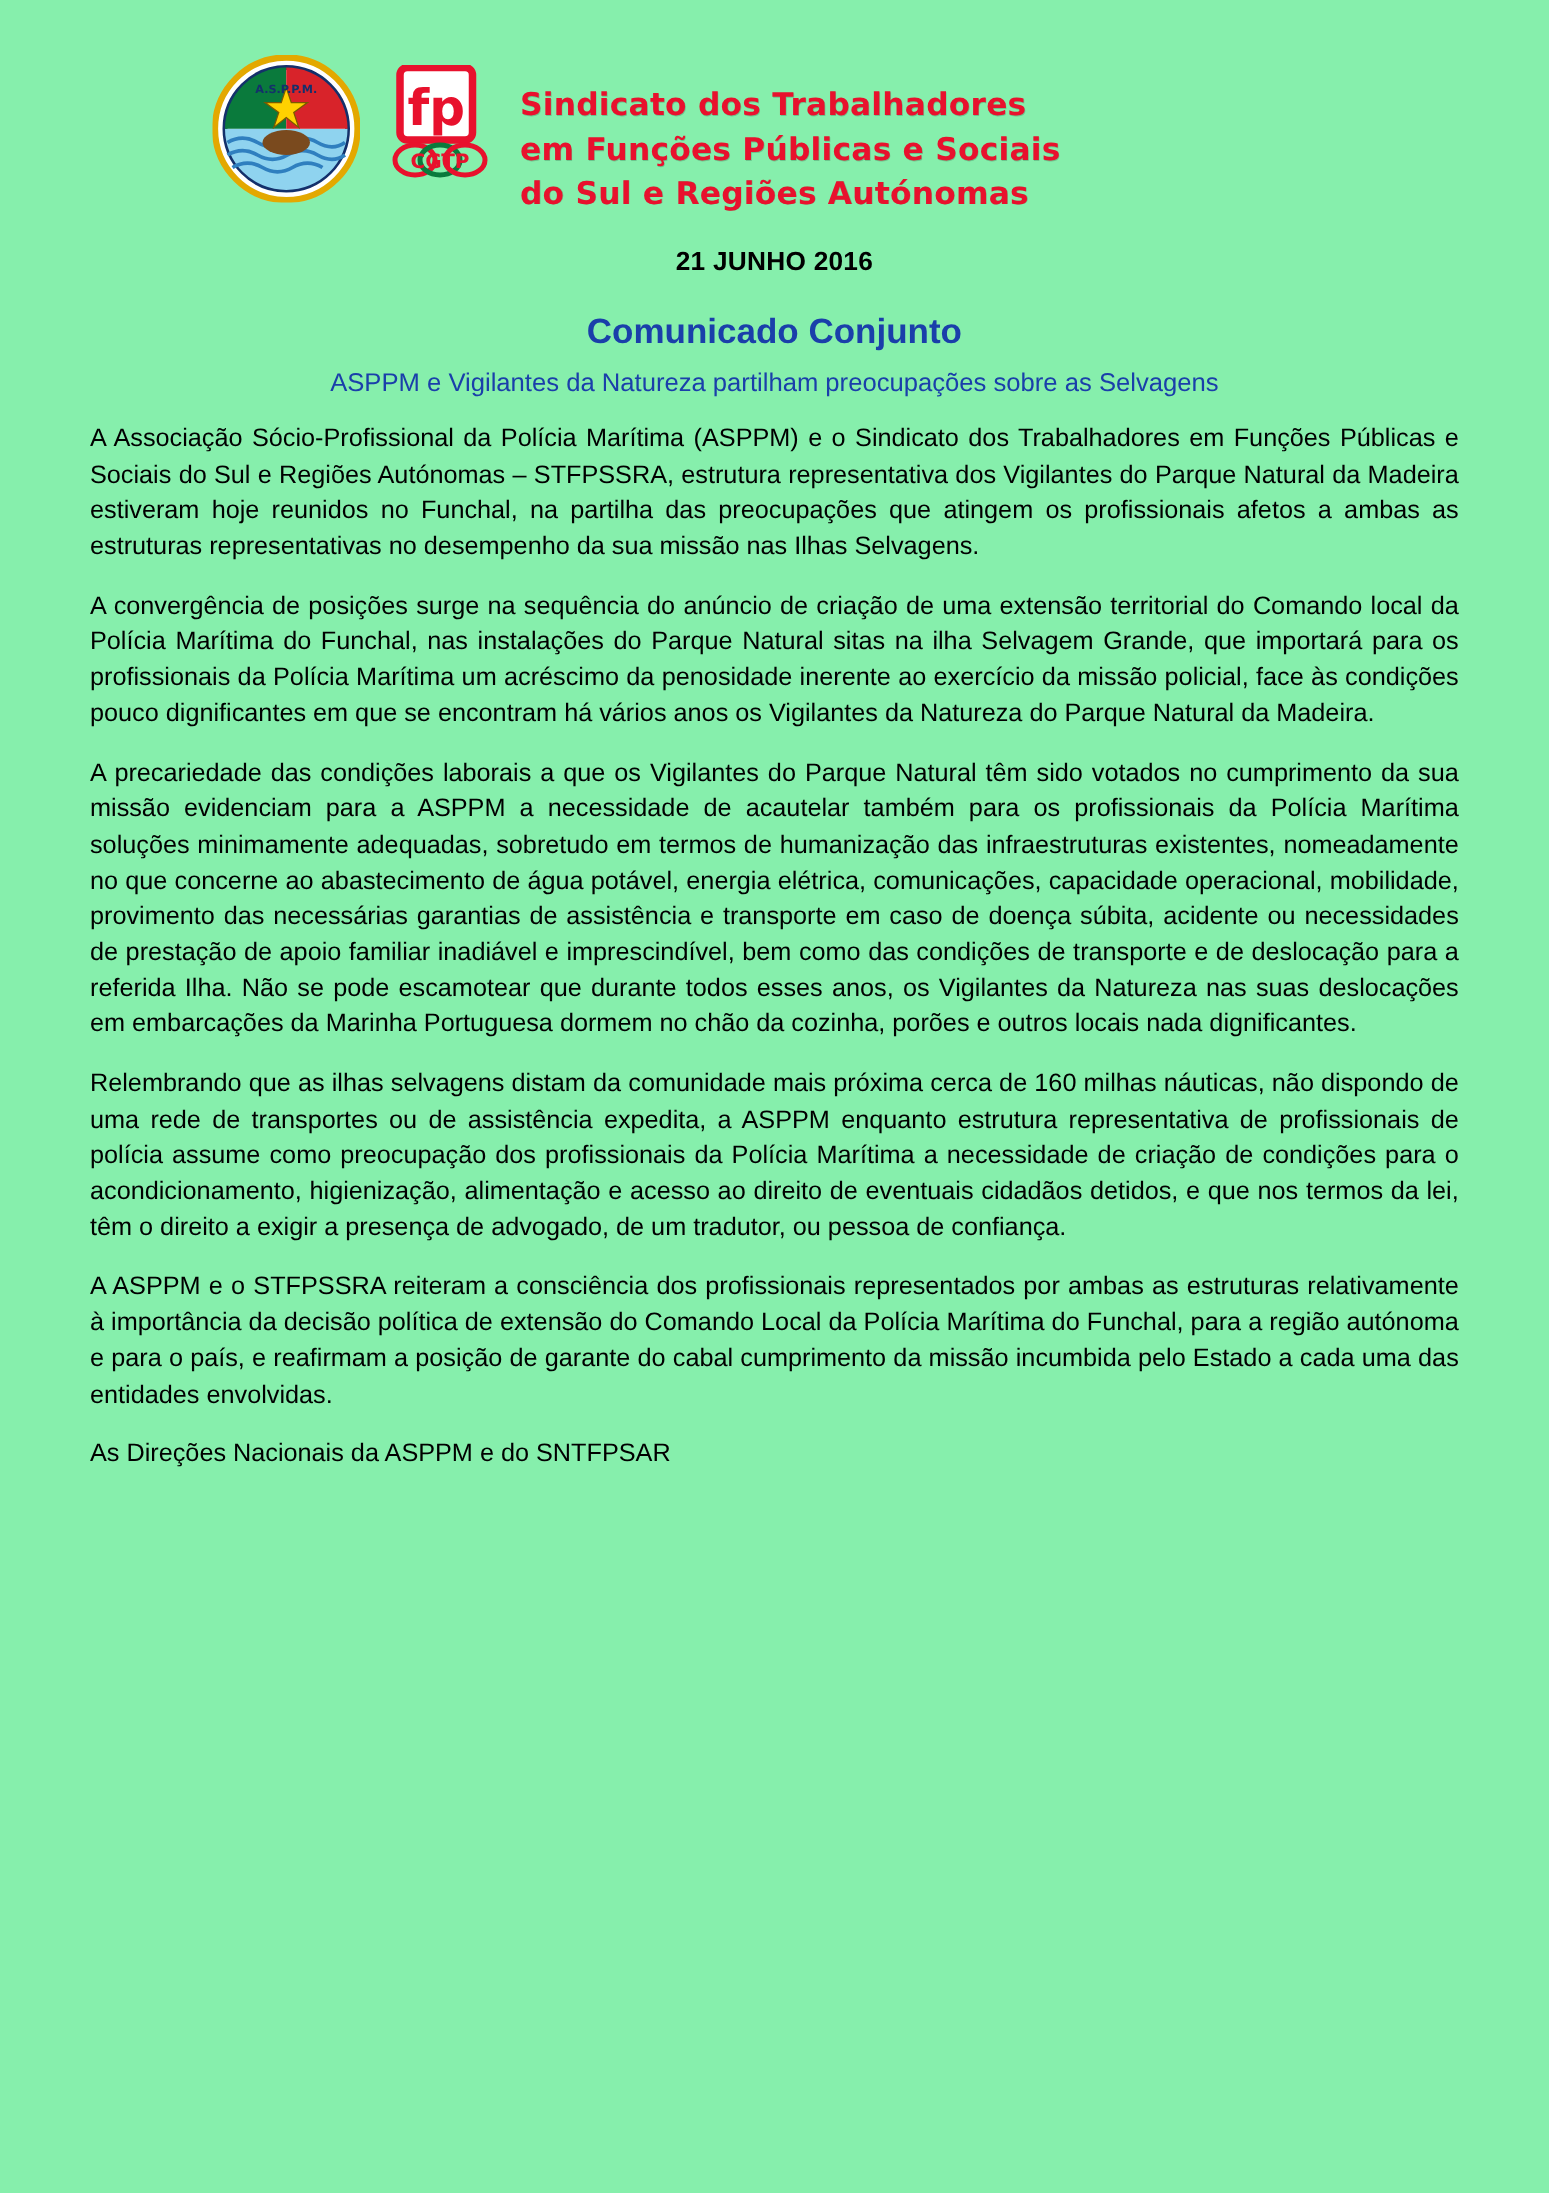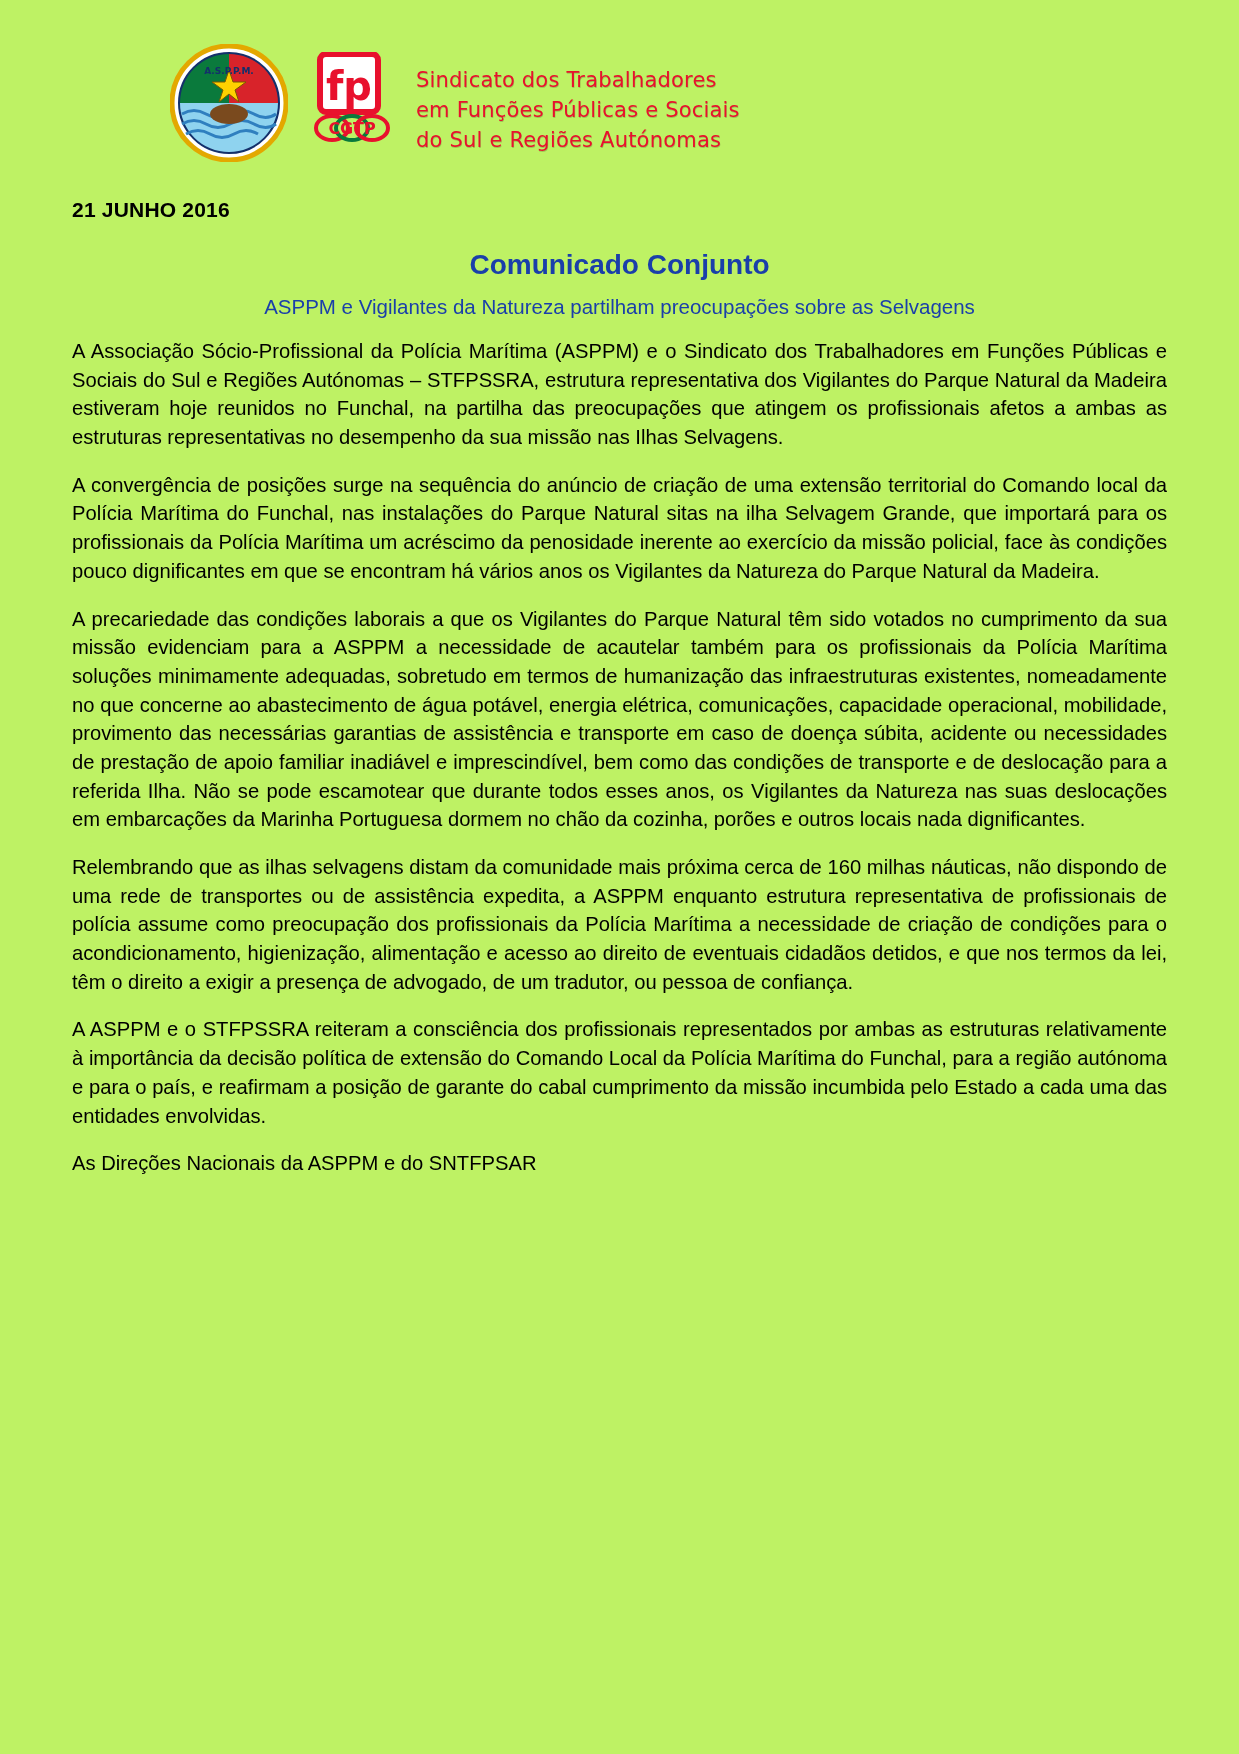--- a/index.html
+++ b/index.html
@@ -13,21 +13,21 @@
     font-family: "Liberation Sans", sans-serif;
     color: #000000;
     -webkit-font-smoothing: antialiased;
   }
   .page {
     width: 1239px;
     min-height: 1754px;
     box-sizing: border-box;
     padding: 44px 72px 60px 72px;
     position: relative;
-    background: #bef264;
+    background: #86efac;
   }
 
   
   .letterhead {
     display: flex;
     align-items: flex-start;
     gap: 18px;
     padding-left: 98px;
     height: 140px;
   }
@@ -40,32 +40,32 @@
   .fp-block {
     flex: 0 0 auto;
     width: 92px;
     position: relative;
     padding-top: 8px;
   }
   .union-lines {
     padding-top: 22px;
   }
   .union-line {
-    font-size: 21px;
-    font-weight: normal;
+    font-size: 25px;
+    font-weight: bold;
     color: #e8112d;
     letter-spacing: 0.2px;
     line-height: 1.42;
     font-family: "DejaVu Sans", sans-serif;
     text-shadow: 0.5px 0.5px 0 rgba(0,0,0,0.18);
   }
 
   
   .doc-date {
-    text-align: left;
+    text-align: center;
     font-size: 21px;
     font-weight: bold;
     color: #000000;
     margin-top: 14px;
     margin-bottom: 27px;
     letter-spacing: 0.2px;
   }
 
   
   .doc-title {

